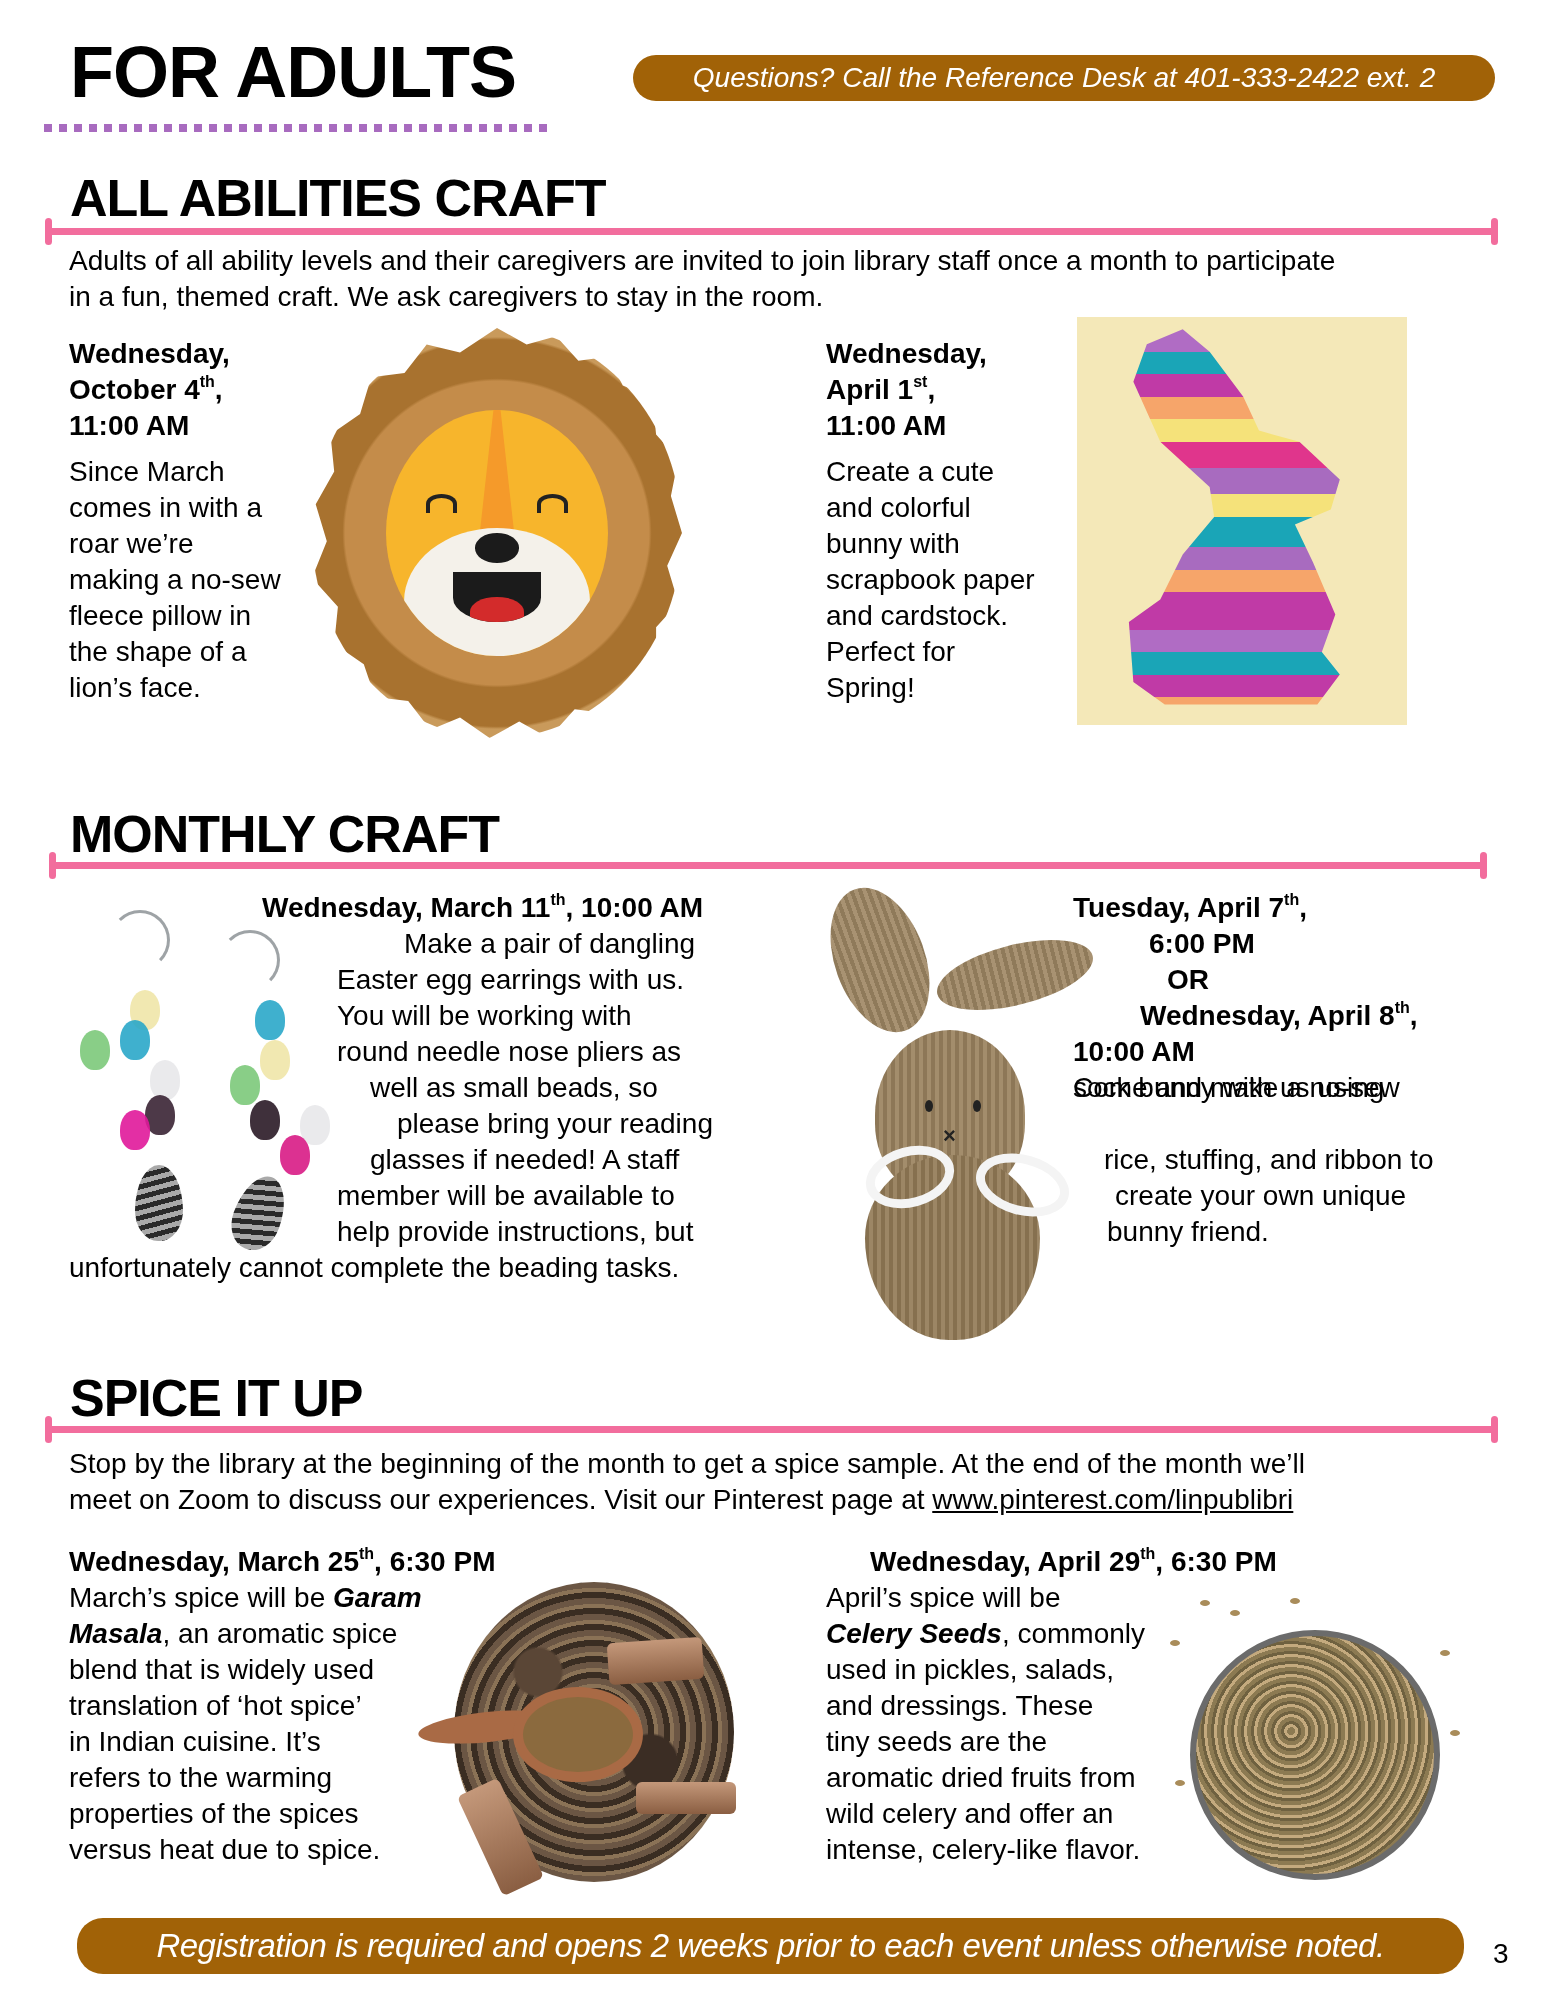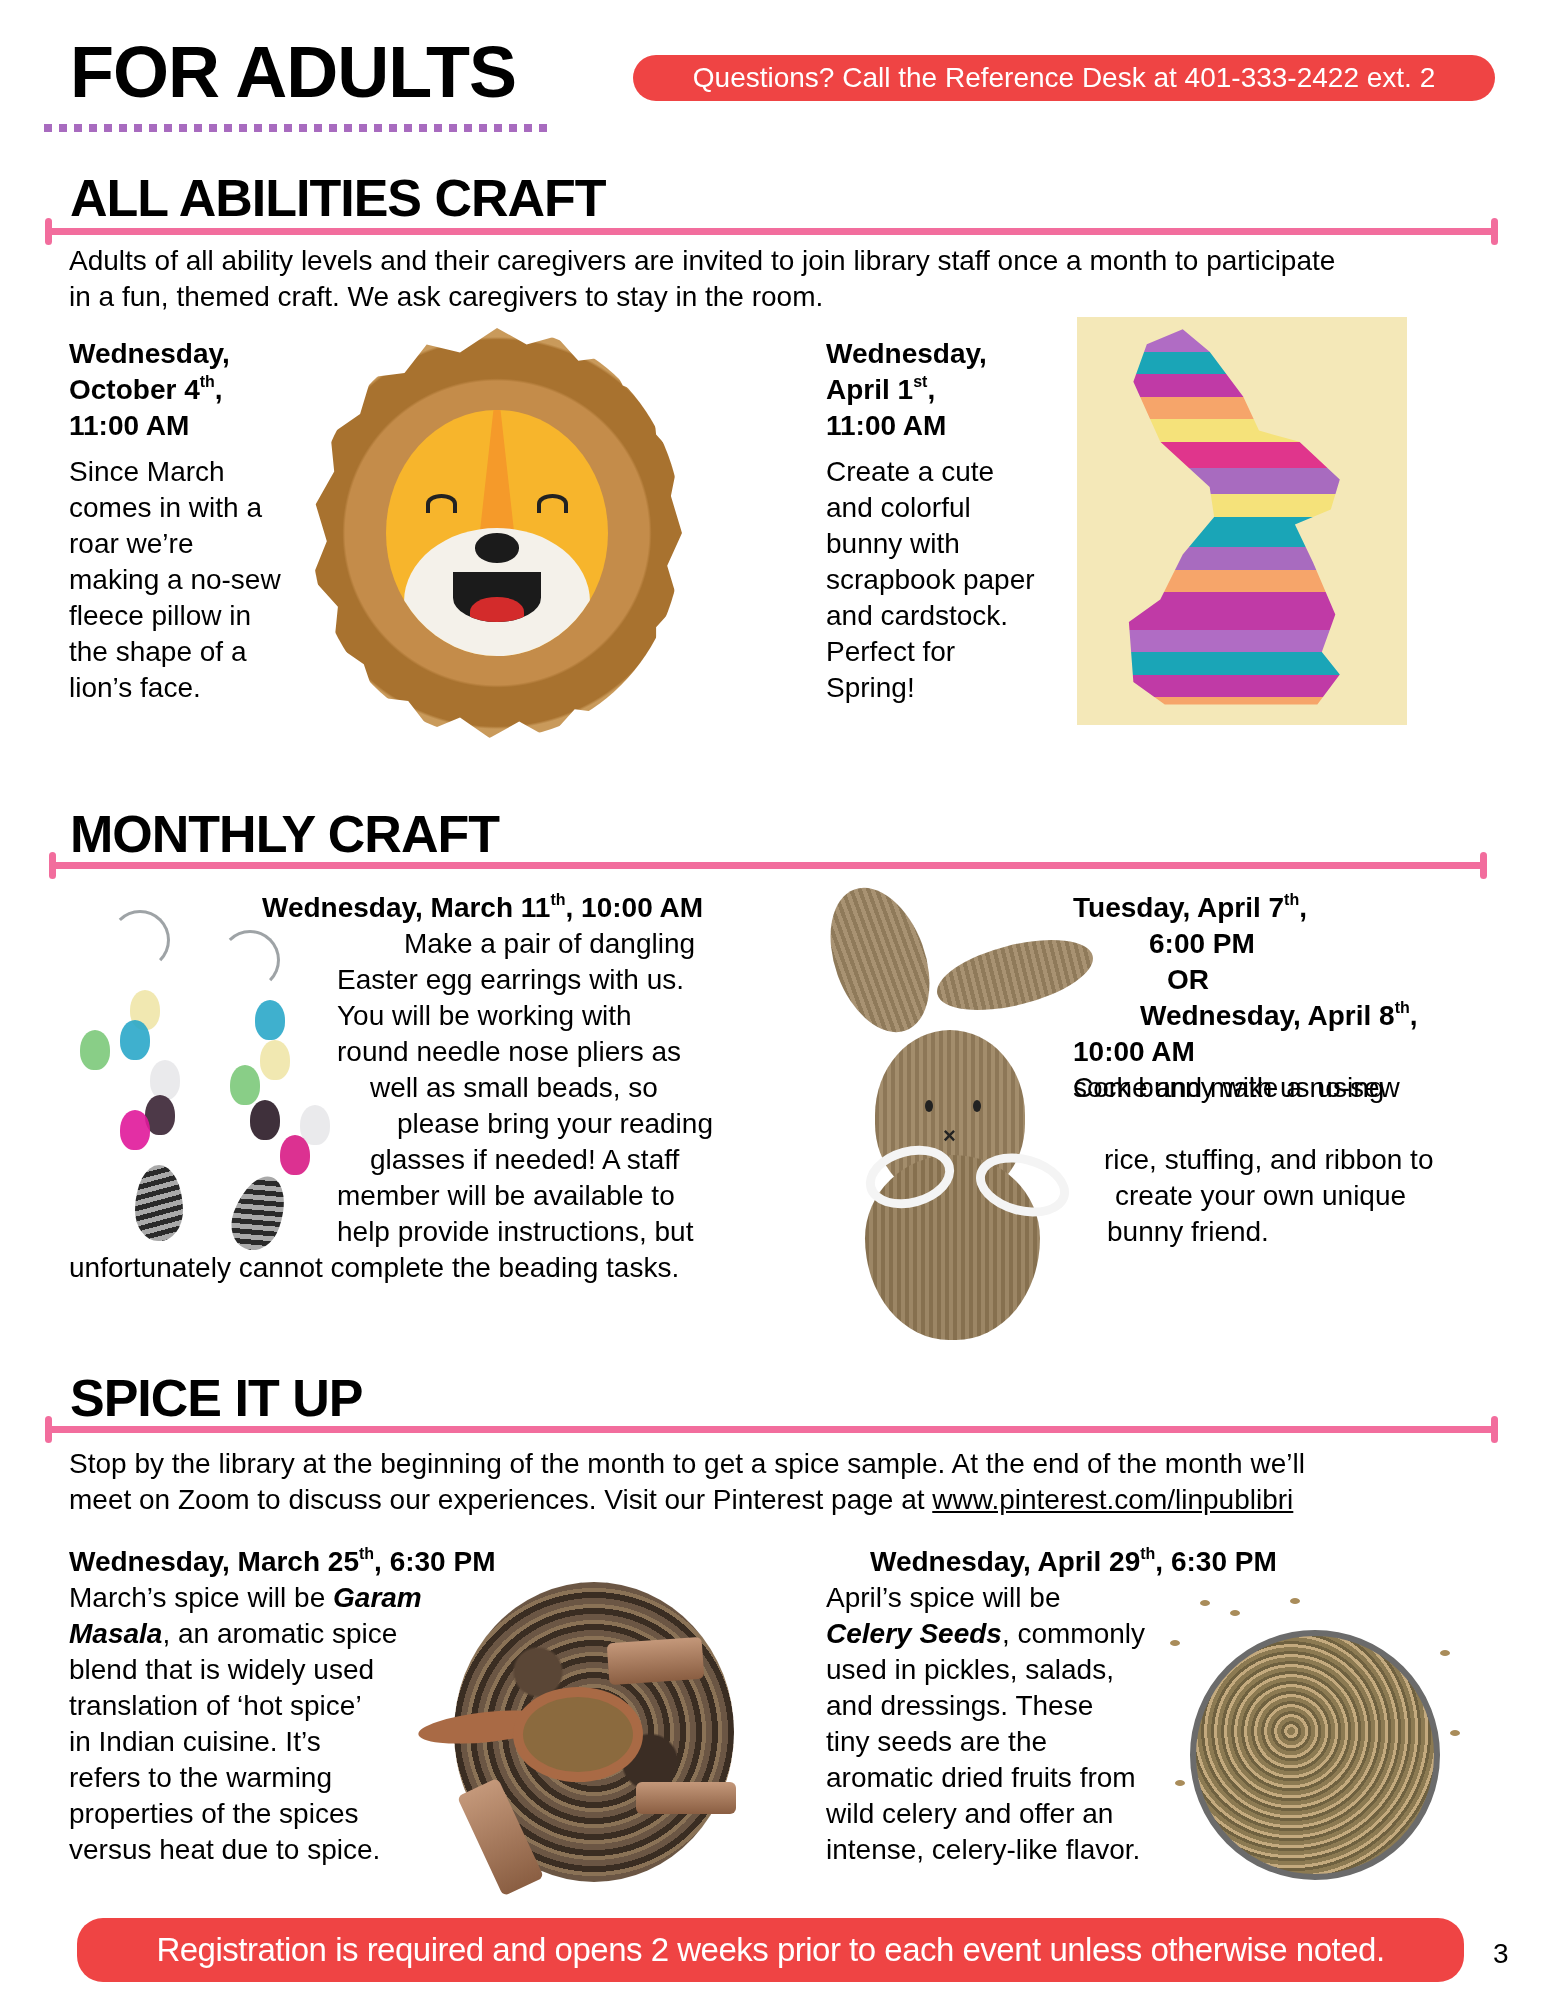--- a/index.html
+++ b/index.html
@@ -5,21 +5,21 @@
   * { box-sizing: border-box; margin: 0; padding: 0; }
   html, body { width: 1545px; height: 2000px; background: #ffffff; overflow: hidden; }
   body { position: relative; font-family: "Liberation Sans", "DejaVu Sans", sans-serif; color: #000; }
 
   .abs { position: absolute; }
 
   
   .page-title { left: 70px; top: 36px; font-size: 72px; font-weight: 700; letter-spacing: -1px; line-height: 1; }
   .title-dots { left: 44px; top: 124px; width: 506px; height: 8px;
     background-image: repeating-linear-gradient(90deg, #a86bbf 0 8px, transparent 8px 15px); }
-  .pill { background: #ef4444; color: #fff; border-radius: 26px; display: flex; align-items: center; justify-content: center; white-space: nowrap; }
+  .pill { background: #a16207; color: #fff; font-style: italic; border-radius: 26px; display: flex; align-items: center; justify-content: center; white-space: nowrap; }
   .question-pill { left: 633px; top: 55px; width: 862px; height: 46px; font-size: 28px; }
 
   
   .section-title { font-size: 52px; font-weight: 700; letter-spacing: -1px; line-height: 1; }
   .rule { height: 7px; background: #f26d9d; border-radius: 3px; }
   .rule::before, .rule::after { content: ""; position: absolute; top: -10px; width: 7px; height: 27px; background: #f26d9d; border-radius: 4px; }
   .rule::before { left: 0; }
   .rule::after { right: 0; }
 
   .body-text { font-size: 28px; line-height: 36px; }
@@ -65,21 +65,21 @@
       radial-gradient(circle at 70% 60%, #3b2d24 0 10%, transparent 11%),
       repeating-radial-gradient(circle at 50% 50%, #6b5644 0 6px, #3a2d22 6px 12px, #8a7256 12px 16px); }
   .cinnamon { position: absolute; background: linear-gradient(180deg, #c4987a, #8a5e42); border-radius: 6px; }
   .spoon { position: absolute; background: #a96a45; border-radius: 50%; }
   .spoon-powder { position: absolute; background: #8b6a3e; border-radius: 50%; }
   .celery-bowl { position: absolute; border-radius: 50%; border: 6px solid #6b6b6b;
     background: repeating-radial-gradient(circle at 40% 40%, #8c7a52 0 4px, #c4aa7e 4px 7px, #6f6140 7px 10px); }
   .seed { position: absolute; width: 10px; height: 6px; background: #a98c5a; border-radius: 50%; }
 
   .page-number { left: 1493px; top: 1938px; font-size: 28px; }
-  .reg-pill { left: 77px; top: 1918px; width: 1387px; height: 64px; font-size: 33px; letter-spacing: -0.5px; }
+  .reg-pill { left: 77px; top: 1918px; width: 1387px; height: 56px; font-size: 33px; letter-spacing: -0.5px; }
 </style>
 </head>
 <body>
 
 <div class="abs page-title">FOR ADULTS</div>
 <div class="abs title-dots"></div>
 <div class="abs pill question-pill">Questions? Call the Reference Desk at 401-333-2422 ext. 2</div>
 
 <div class="abs section-title" style="left:70px; top:172px;">ALL ABILITIES CRAFT</div>
 <div class="abs rule" style="left:45px; top:228px; width:1453px;"></div>

